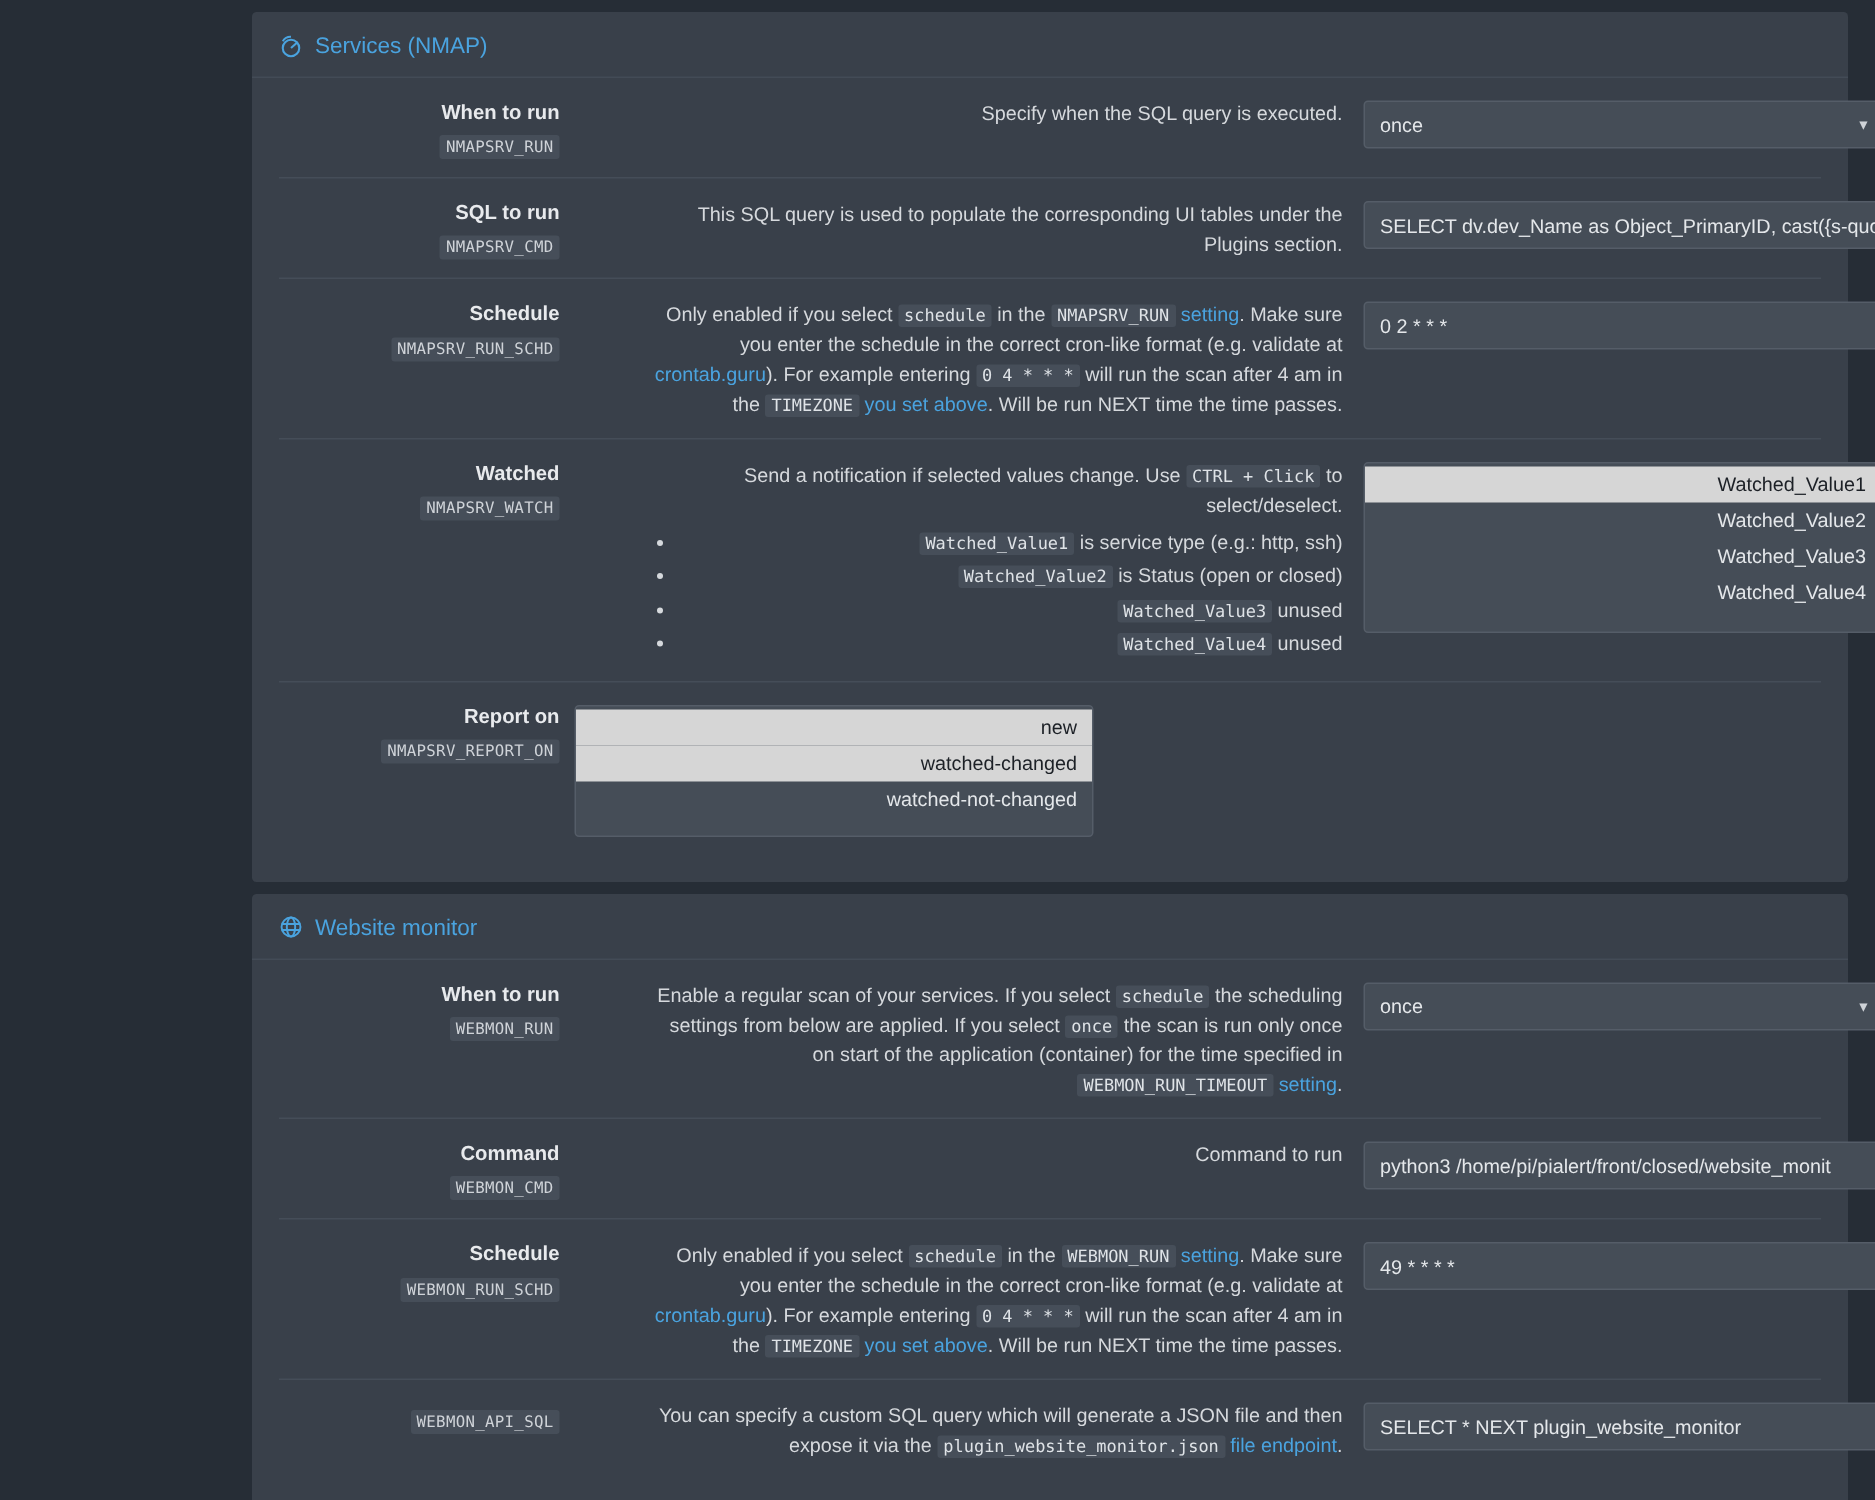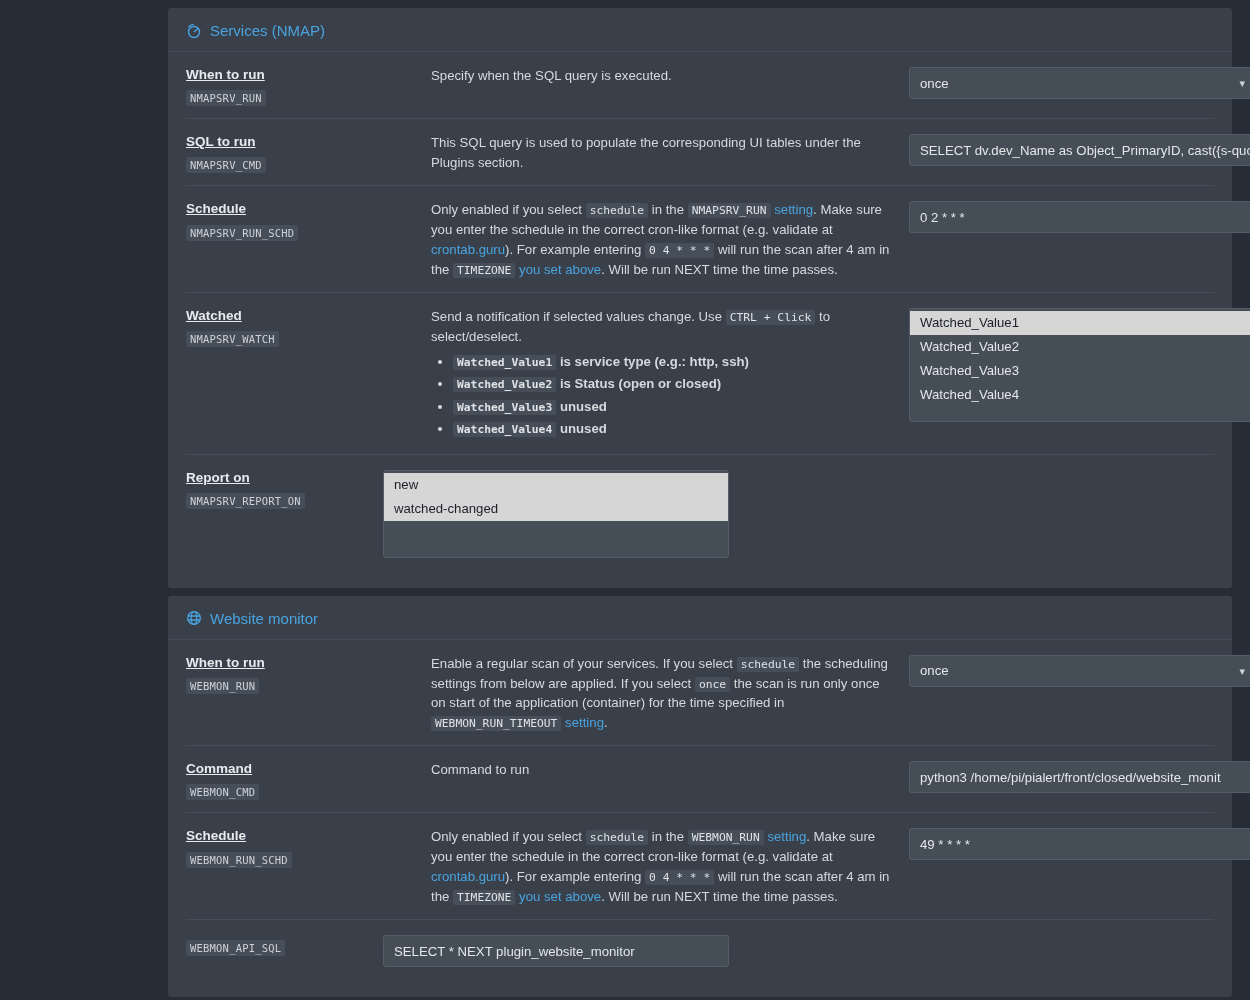--- a/index.html
+++ b/index.html
@@ -24,20 +24,21 @@
     position: absolute;
     left: 140px; top: 0;
     width: 1110px;
     height: 1000px;
     overflow: hidden;
   }
   .card {
     background: #39404a;
     margin: 8px 18px 0 28px;
     border-radius: 3px;
+    text-align: right;
   }
   .card-header {
     padding: 14px 18px 12px 18px;
     font-size: 15px;
     color: #4aa3df;
     display: flex;
     align-items: center;
     gap: 8px;
     border-bottom: 1px solid #434b56;
   }
@@ -60,21 +61,20 @@
   .col-label {
     width: 197px;
     flex: 0 0 197px;
     padding-right: 10px;
   }
   .lbl-title {
     color: #e8eaed;
     font-size: 13.5px;
     font-weight: bold;
     line-height: 1.35;
-    text-decoration: underline;
   }
   .lbl-code {
     margin-top: 6px;
     display: inline-block;
     font-family: "DejaVu Sans Mono", monospace;
     font-size: 10.5px;
     color: #cfd3d8;
     background: #464e59;
     padding: 2px 4px;
     border-radius: 2px;
@@ -97,21 +97,20 @@
     padding: 1px 4px;
     border-radius: 2px;
   }
   .col-desc a, a.lnk {
     color: #4aa3df;
     text-decoration: none;
   }
   .col-desc ul {
     margin: 5px 0 0 0;
     padding-left: 22px;
-    font-weight: bold;
   }
   .col-desc li {
     margin: 2px 0;
     line-height: 1.55;
   }
   .col-field {
     flex: 1 1 auto;
     min-width: 0;
     padding-top: 1px;
   }
@@ -232,20 +231,21 @@
                   <div class="opt">Watched_Value4</div>
                 </div>
               </div>
             </div>
             <div class="row no-border">
               <div class="col-label"><div class="lbl-title">Report on</div><div class="lbl-code">NMAPSRV_REPORT_ON</div></div>
               <div class="col-field">
                 <div class="listbox tall2">
                   <div class="opt sel">new</div>
                   <div class="opt sel">watched-changed</div>
+                  <div class="opt">watched-not-changed</div>
                 </div>
               </div>
             </div>
           </div>
         </div>
         <div class="card">
           <div class="card-header">
             <span class="hicon"><svg viewBox="0 0 16 16" width="16" height="16" fill="none" stroke="#4aa3df" stroke-width="1.3">
                 <circle cx="8" cy="8" r="6.3"></circle>
                 <ellipse cx="8" cy="8" rx="2.8" ry="6.3"></ellipse>
@@ -277,20 +277,21 @@
               <div class="col-label"><div class="lbl-title">Schedule</div><div class="lbl-code">WEBMON_RUN_SCHD</div></div>
               <div class="col-desc">Only enabled if you select <code>schedule</code> in the <code>WEBMON_RUN</code> <a class="lnk" href="#">setting</a>. Make sure you enter the schedule in the correct cron-like format (e.g. validate at <a class="lnk" href="#">crontab.guru</a>). For example entering <code>0 4 * * *</code> will run the scan after 4 am in the <code>TIMEZONE</code> <a class="lnk" href="#">you set above</a>. Will be run NEXT time the time passes.</div>
               <div class="col-field">
                 <div class="textinput">
                   <span>49 * * * *</span>
                 </div>
               </div>
             </div>
             <div class="row">
               <div class="col-label"><div class="lbl-code">WEBMON_API_SQL</div></div>
+              <div class="col-desc">You can specify a custom SQL query which will generate a JSON file and then expose it via the <code>plugin_website_monitor.json</code> <a class="lnk" href="#">file endpoint</a>.</div>
               <div class="col-field">
                 <div class="textinput">
                   <span>SELECT * NEXT plugin_website_monitor</span>
                 </div>
               </div>
             </div>
           </div>
         </div>
       </div>
 

